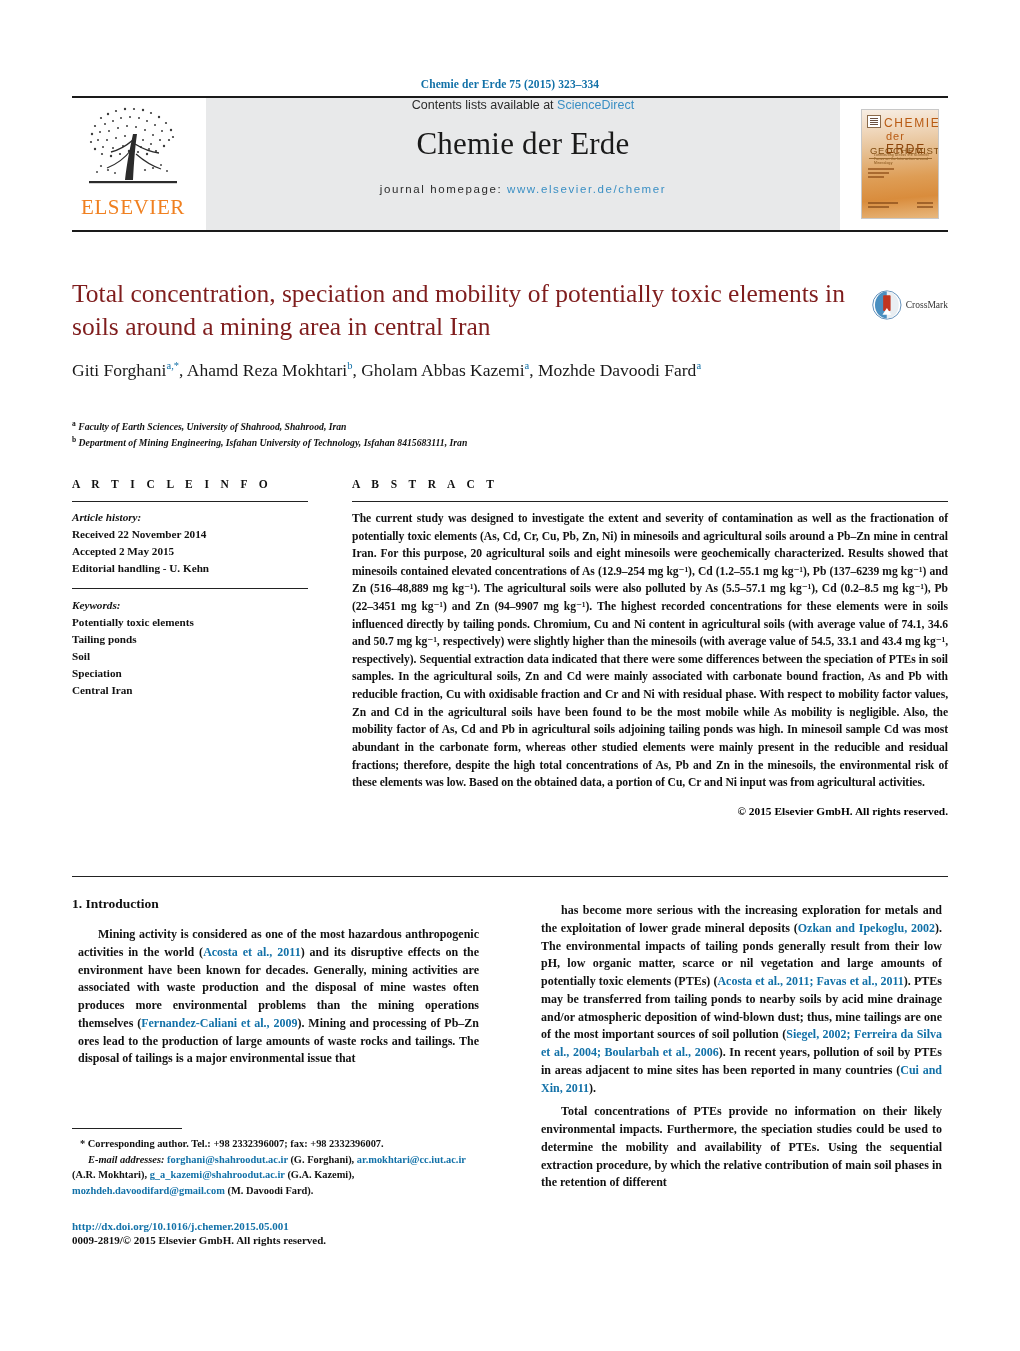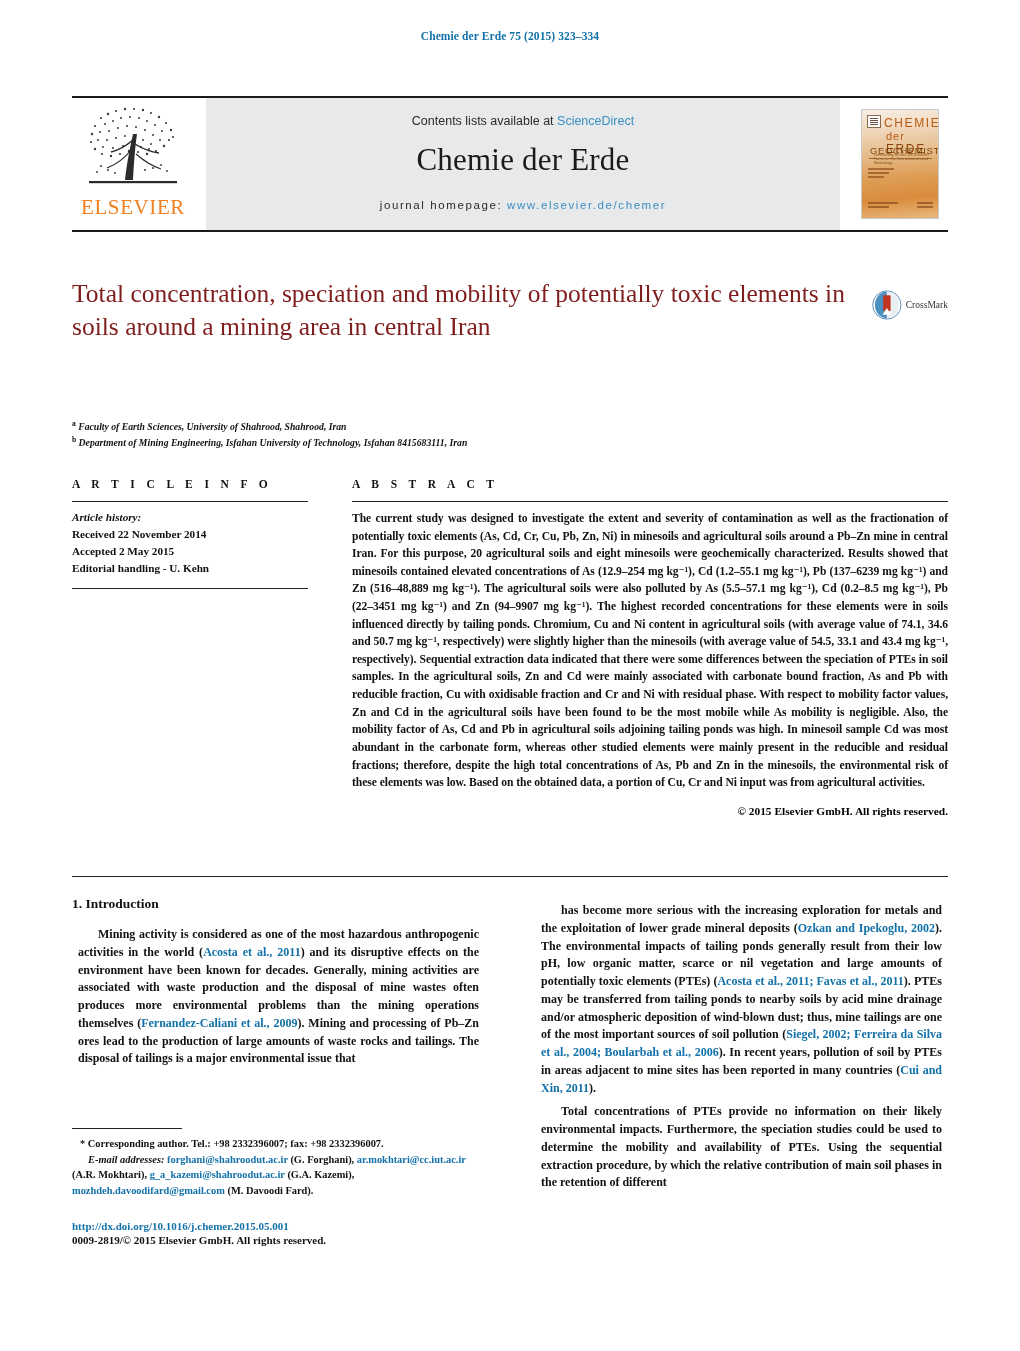--- a/index.html
+++ b/index.html
@@ -14,21 +14,21 @@
     overflow: hidden;
   }
 
   
   .runhead {
     text-align: center;
     color: #1271a8;
     font-size: 11.5px;
     font-weight: bold;
     letter-spacing: 0.1px;
-    padding-top: 30px;
+    padding-top: 78px;
   }
 
   
   .masthead {
     position: absolute;
     left: 72px;
     top: 96px;
     width: 876px;
     border-top: 2px solid #1a1a1a;
     border-bottom: 2px solid #1a1a1a;
@@ -61,21 +61,21 @@
     background: #e8e9ea;
     position: relative;
     margin-left: 12px;
     margin-right: 12px;
   }
   .contents-line {
     text-align: center;
     font-family: "Liberation Sans", sans-serif;
     font-size: 12.5px;
     color: #2b2b2b;
-    padding-top: 16px;
+    padding-top: 0;
   }
   .contents-line a { color: #3a8fc4; text-decoration: none; }
   .journal-name {
     text-align: center;
     font-family: "Liberation Serif", serif;
     font-size: 31px;
     color: #1a1a1a;
     margin-top: 14px;
     letter-spacing: 0.2px;
   }
@@ -331,20 +331,21 @@
       <div class="cv-right">
           <i></i>
           <i></i>
         </div>
     </div>
   </div>
 </div>
 
 <div class="titleblock">
   <div class="art-title">Total concentration, speciation and mobility of potentially toxic elements in soils around a mining area in central Iran</div>
+  <div class="authors"><span>Giti Forghani</span><sup>a,*</sup>, <span>Ahamd Reza Mokhtari</span><sup>b</sup>, <span>Gholam Abbas Kazemi</span><sup>a</sup>, <span>Mozhde Davoodi Fard</span><sup>a</sup></div>
 
   <div class="crossmark">
     <svg class="cm-badge" viewBox="0 0 40 40">
       <circle cx="20" cy="20" r="19" fill="#ffffff" stroke="#2e6ca4" stroke-width="1"></circle>
       <path d="M20 2 C11 2 4 10 4 20 C4 30 11 38 20 38 Z" fill="#4a8fc0"></path>
       <path d="M20 2 C29 2 36 10 36 20 C36 30 29 38 20 38 Z" fill="#e9eef2"></path>
       <rect x="15" y="7" width="10" height="21" rx="1" fill="#c1351f"></rect>
       <path d="M20 24 L26 33 L14 33 Z" fill="#ffffff"></path>
     </svg>
     <span class="cm-label">CrossMark</span>
@@ -363,20 +364,30 @@
     <div class="rule-top"></div>
     <div class="info-body">
       <div class="it">Article history:</div>
       <div>
           <div>Received 22 November 2014</div>
           <div>Accepted 2 May 2015</div>
           <div>Editorial handling - U. Kehn</div>
         </div>
     </div>
     <div class="rule-mid"></div>
+    <div class="info-body kw-block">
+      <div class="it">Keywords:</div>
+      <div>
+          <div>Potentially toxic elements</div>
+          <div>Tailing ponds</div>
+          <div>Soil</div>
+          <div>Speciation</div>
+          <div>Central Iran</div>
+        </div>
+    </div>
   </div>
 
   <div class="col-abs">
     <div class="hdr-label">A B S T R A C T</div>
     <div class="rule-top"></div>
     <div class="abs-body">The current study was designed to investigate the extent and severity of contamination as well as the fractionation of potentially toxic elements (As, Cd, Cr, Cu, Pb, Zn, Ni) in minesoils and agricultural soils around a Pb–Zn mine in central Iran. For this purpose, 20 agricultural soils and eight minesoils were geochemically characterized. Results showed that minesoils contained elevated concentrations of As (12.9–254 mg kg⁻¹), Cd (1.2–55.1 mg kg⁻¹), Pb (137–6239 mg kg⁻¹) and Zn (516–48,889 mg kg⁻¹). The agricultural soils were also polluted by As (5.5–57.1 mg kg⁻¹), Cd (0.2–8.5 mg kg⁻¹), Pb (22–3451 mg kg⁻¹) and Zn (94–9907 mg kg⁻¹). The highest recorded concentrations for these elements were in soils influenced directly by tailing ponds. Chromium, Cu and Ni content in agricultural soils (with average value of 74.1, 34.6 and 50.7 mg kg⁻¹, respectively) were slightly higher than the minesoils (with average value of 54.5, 33.1 and 43.4 mg kg⁻¹, respectively). Sequential extraction data indicated that there were some differences between the speciation of PTEs in soil samples. In the agricultural soils, Zn and Cd were mainly associated with carbonate bound fraction, As and Pb with reducible fraction, Cu with oxidisable fraction and Cr and Ni with residual phase. With respect to mobility factor values, Zn and Cd in the agricultural soils have been found to be the most mobile while As mobility is negligible. Also, the mobility factor of As, Cd and Pb in agricultural soils adjoining tailing ponds was high. In minesoil sample Cd was most abundant in the carbonate form, whereas other studied elements were mainly present in the reducible and residual fractions; therefore, despite the high total concentrations of As, Pb and Zn in the minesoils, the environmental risk of these elements was low. Based on the obtained data, a portion of Cu, Cr and Ni input was from agricultural activities.</div>
     <div class="abs-copy">© 2015 Elsevier GmbH. All rights reserved.</div>
   </div>
 </div>
 

